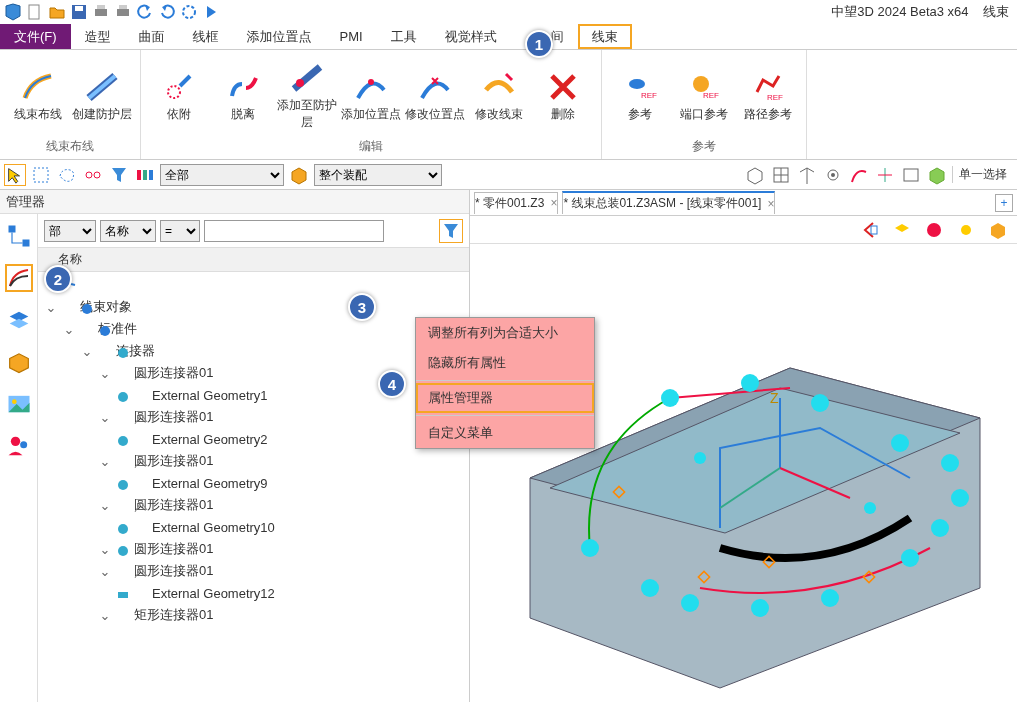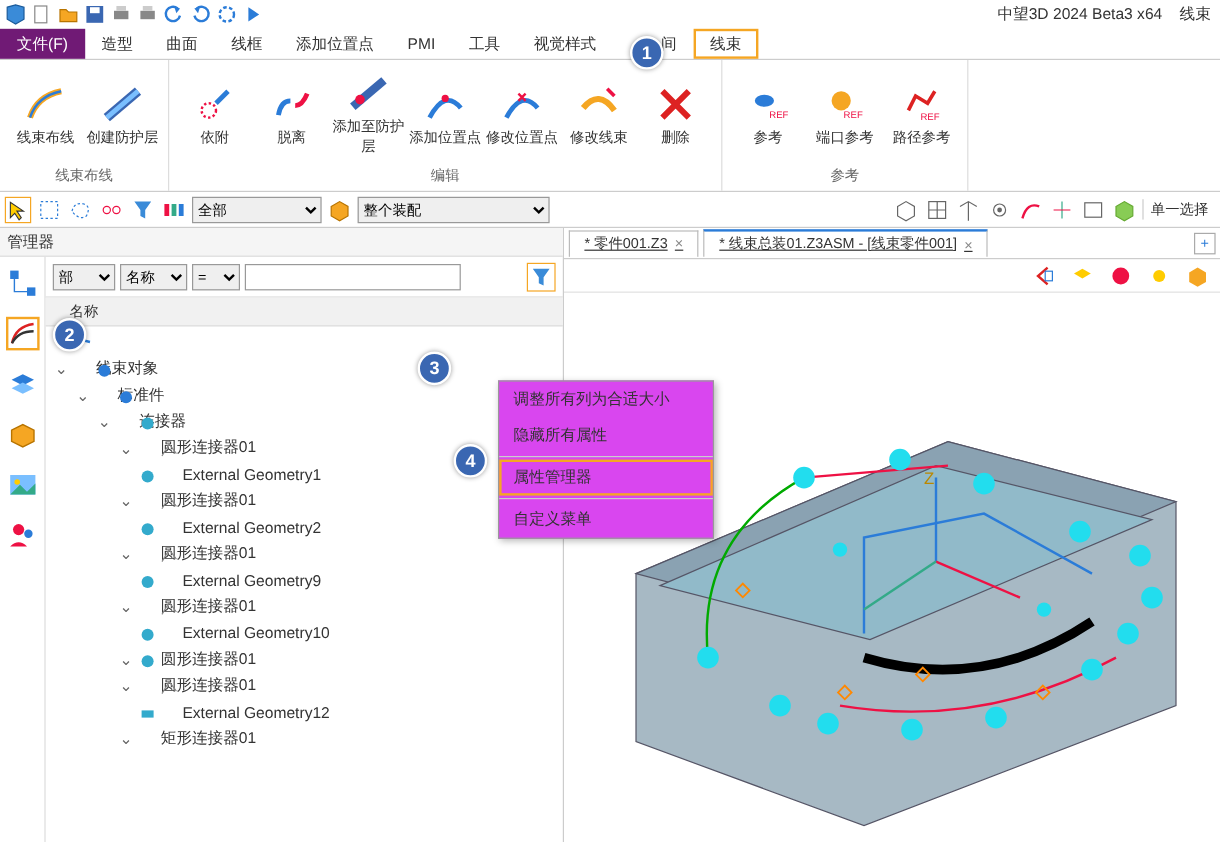--- a/index.html
+++ b/index.html
@@ -46,31 +46,31 @@
 .mgr-header { height: 24px; display: flex; align-items: center; padding: 0 20px; background: #f1f1f1; border-bottom: 1px solid #ddd; font-size: 12px; }
 .tree { flex: 1; overflow: auto; padding: 4px 2px; }
 .node { display: flex; align-items: center; height: 22px; cursor: pointer; }
 .tw { width: 14px; text-align: center; color: #666; }
 .nic { width: 16px; height: 16px; margin: 0 3px; }
 .node span { font-size: 13px; margin-top: 40px; }
 
 
 .viewport-side { flex: 1; display: flex; flex-direction: column; }
 .tabbar { height: 26px; display: flex; align-items: center; border-bottom: 1px solid #ccc; padding: 0 4px; gap: 4px; }
-.doc-tab { padding: 2px 12px; border: 1px solid #bbb; border-bottom: none; font-size: 12px; display: flex; align-items: center; gap: 6px; cursor: pointer; text-decoration: underline; }
+.doc-tab { padding: 2px 0; border: 1px solid #bbb; border-bottom: none; font-size: 12px; display: flex; align-items: center; gap: 6px; cursor: pointer; }
 .doc-tab.active { background: #fff; border-top: 2px solid #2b7cd8; }
 .doc-tab .x { cursor: pointer; color: #888; }
 .tab-plus { margin-left: auto; width: 18px; height: 18px; border: 1px solid #aaa; display: flex; align-items: center; justify-content: center; cursor: pointer; color: #2b7cd8; }
 .toolbar3 { height: 28px; border-bottom: 1px solid #ddd; display: flex; align-items: center; justify-content: flex-end; gap: 10px; padding: 0 8px; }
 .toolbar3 .tb { width: 22px; height: 22px; cursor: pointer; }
 .canvas { flex: 1; background: #fff; position: relative; }
 .canvas svg { width: 100%; height: 100%; }
 
 
-.ctx { position: absolute; left: 415px; top: 317px; width: 180px; background: #d946ef; border: 1px solid #999; box-shadow: 2px 2px 6px rgba(0,0,0,.3); z-index: 50; }
+.ctx { position: absolute; left: 415px; top: 317px; width: 180px; background: #fca5a5; border: 1px solid #999; box-shadow: 2px 2px 6px rgba(0,0,0,.3); z-index: 50; }
 .ctx .ci { padding: 6px 12px; font-size: 13px; cursor: pointer; }
 .ctx .ci.hl { border: 2px solid #f5a623; padding: 4px 10px; }
 .ctx .sep { height: 1px; background: #ccc; margin: 2px 0; }
 
 
 .callout { position: absolute; width: 28px; height: 28px; border-radius: 50%; background: #3a67b2; color: #fff; display: flex; align-items: center; justify-content: center; font-size: 15px; font-weight: bold; border: 2px solid #fff; z-index: 60; box-shadow: 0 0 4px rgba(0,0,0,.4); }
 
 .filter-btn { border:1px solid #f5a623; width:24px; height:24px; display:flex; align-items:center; justify-content:center; cursor:pointer; margin-left:auto; }
 </style>
 </head>
@@ -280,27 +280,27 @@
         <path d="M4 4 h14 l-5 7 v7 l-4 -2 v-5 z" fill="#3a8bd8"></path>
       </svg>
     </div>
   <div class="tb">
       <svg viewBox="0 0 22 22">
         <rect x="3" y="6" width="4" height="10" fill="#e14"></rect>
         <rect x="9" y="6" width="4" height="10" fill="#3a8"></rect>
         <rect x="15" y="6" width="4" height="10" fill="#2b7cd8"></rect>
       </svg>
     </div>
-  <select style="width:108px"><option>全部</option></select>
+  <select style="width:124px"><option>全部</option></select>
   <div class="tb">
       <svg viewBox="0 0 22 22">
         <path d="M4 8 L11 4 L18 8 L18 16 L11 20 L4 16 Z" fill="#f5a623" stroke="#b87400"></path>
       </svg>
     </div>
-  <select style="width:160px"><option>整个装配</option></select>
+  <select style="width:128px"><option>整个装配</option></select>
   <div style="flex:1"></div>
   <div class="tb">
       <svg viewBox="0 0 22 22">
         <path d="M4 8 L11 4 L18 8 L18 16 L11 20 L4 16 Z" fill="none" stroke="#666"></path>
       </svg>
     </div>
   <div class="tb">
       <svg viewBox="0 0 22 22">
         <rect x="4" y="4" width="14" height="14" fill="none" stroke="#666"></rect>
         <line x1="11" y1="4" x2="11" y2="18" stroke="#666"></line>

